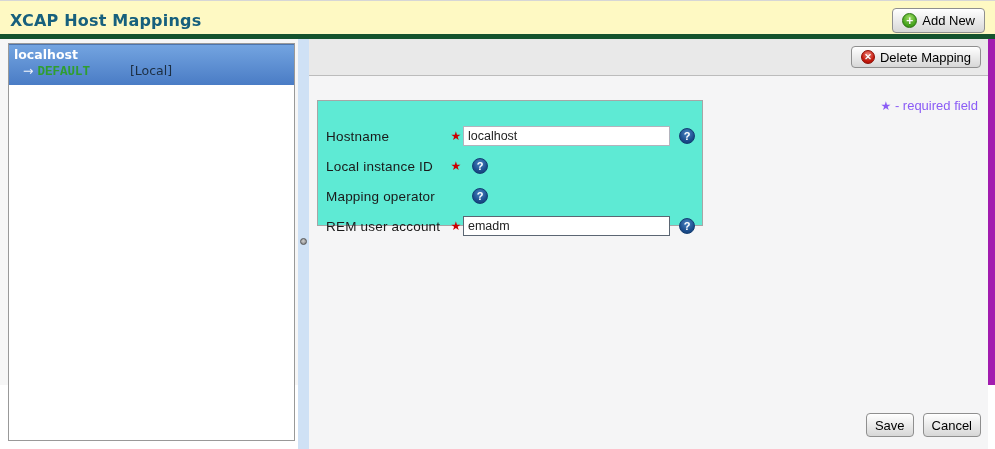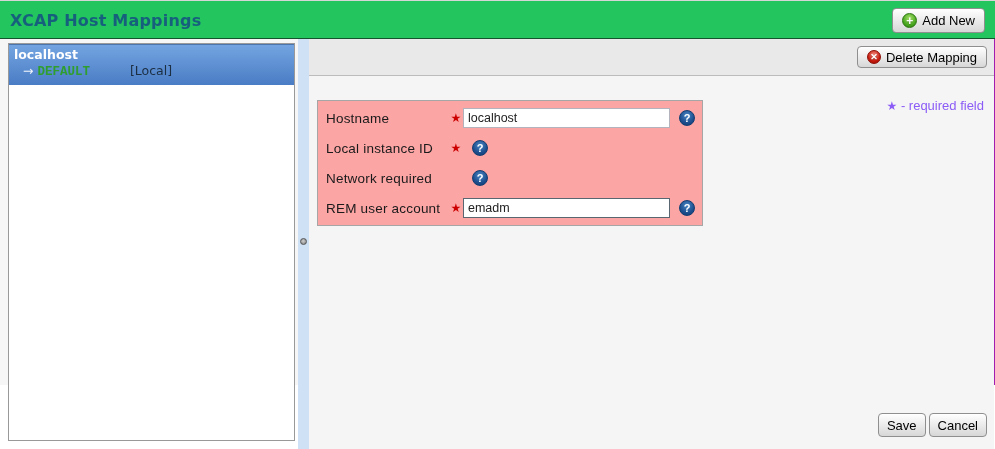--- a/index.html
+++ b/index.html
@@ -6,22 +6,22 @@
   html,body { background:#fff; }
   body { font-family:"Liberation Sans", sans-serif; }
 
   .app {
     position:relative; width:995px; height:449px; overflow:hidden;
     background:#fff; border-top:1px solid #d6d6d6;
   }
 
   
   .header {
-    position:relative; height:38px; background:#22c55e;
-    border-bottom:1px solid #14532d;
+    position:relative; height:38px; background:#fef9c3;
+    border-bottom:5px solid #14532d;
   }
   .page-title {
     position:absolute; left:10px; top:10px;
     font-family:"DejaVu Sans", sans-serif;
     font-size:16px; font-weight:bold; color:#17607d; letter-spacing:0.2px;
   }
   .btn {
     display:inline-flex; align-items:center; gap:5px;
     background:linear-gradient(#ffffff,#ededed 45%,#d7d7d7);
     border:1px solid #8f8f8f; border-radius:4px;
@@ -41,21 +41,21 @@
   }
   .delete-icon {
     width:14px; height:14px; font-size:9px;
     background:radial-gradient(circle at 50% 32%, #ef8a7e, #c7190c 62%, #970e04);
     border:1px solid #8c0d04; text-shadow:0 1px 1px rgba(0,0,0,.25);
   }
 
   
   .body-region {
     position:relative; height:346px; background:#f6f6f6;
-    border-right:1px solid #a21caf;
+    border-right:7px solid #a21caf;
   }
 
   
   .tree-panel {
     position:absolute; left:8px; top:4px; width:287px; height:398px;
     background:#fff; border:1px solid #999;
   }
   .tree-selected {
     background:linear-gradient(#74a5e1, #4a7cc5);
     box-shadow:inset 0 1px 0 rgba(30,60,110,.45);
@@ -93,21 +93,21 @@
 
   .required-note {
     position:absolute; top:59px; right:10px;
     color:#8b5cf6; font-size:13px;
   }
   .required-note .star { font-size:12px; }
 
   
   .form-box {
     position:absolute; left:8px; top:61px; width:386px; height:126px;
-    background:#fca5a5; border:1px solid #a6a6a6; padding-top:2px;
+    background:#5eead4; border:1px solid #a6a6a6; padding-top:20px;
   }
   .form-row { display:flex; align-items:center; height:28px; margin:1px 0 2px 0; }
   .field-label {
     width:131px; padding-left:8px; font-size:13.5px; color:#1a1a1a;
     letter-spacing:0.2px; white-space:nowrap;
   }
   .field-star { width:14px; text-align:center; color:#c00; font-size:12px; }
   .field-input {
     width:207px; height:20px; padding:2px 4px; font-size:12.5px; color:#222;
     font-family:"Liberation Sans", sans-serif; background:#fff; outline:none;
@@ -115,21 +115,21 @@
   .field-input::placeholder { color:#aaa; font-style:italic; }
   .input-light { border:1px solid #b3b3bd; }
   .input-dark  { border:1px solid #5b6673; }
   .help-icon {
     width:16px; height:16px; margin-left:9px; font-size:11px;
     background:radial-gradient(circle at 50% 32%, #4a86c4, #1c4d8d 62%, #113a6e);
     border:1px solid #123d72; cursor:pointer;
   }
 
   
-  .action-bar { position:absolute; right:7px; bottom:12px; display:flex; gap:3px;margin-left:45px; }
+  .action-bar { position:absolute; right:7px; bottom:12px; display:flex; gap:9px;margin-left:45px; }
   .btn-save, .btn-cancel { height:24px; padding:0 8px; border-radius:4px; }
 </style>
 </head>
 <body>
 
 <div class="app">
 
   <div class="header">
     <div class="page-title">XCAP Host Mappings</div>
     <button class="btn btn-addnew">
@@ -178,21 +178,21 @@
           <span class="icon-circle help-icon">?</span>
         </div>
 
         <div class="form-row">
           <span class="field-label">Local instance ID</span>
           <span class="field-star">★</span>
           <span class="icon-circle help-icon">?</span>
         </div>
 
         <div class="form-row">
-          <span class="field-label">Network required</span>
+          <span class="field-label">Mapping operator</span>
           <span class="field-star"></span>
           <span class="icon-circle help-icon">?</span>
         </div>
 
         <div class="form-row">
           <span class="field-label">REM user account</span>
           <span class="field-star">★</span>
           <input class="field-input input-dark" type="text" value="emadm" style="">
           <span class="icon-circle help-icon">?</span>
         </div>

